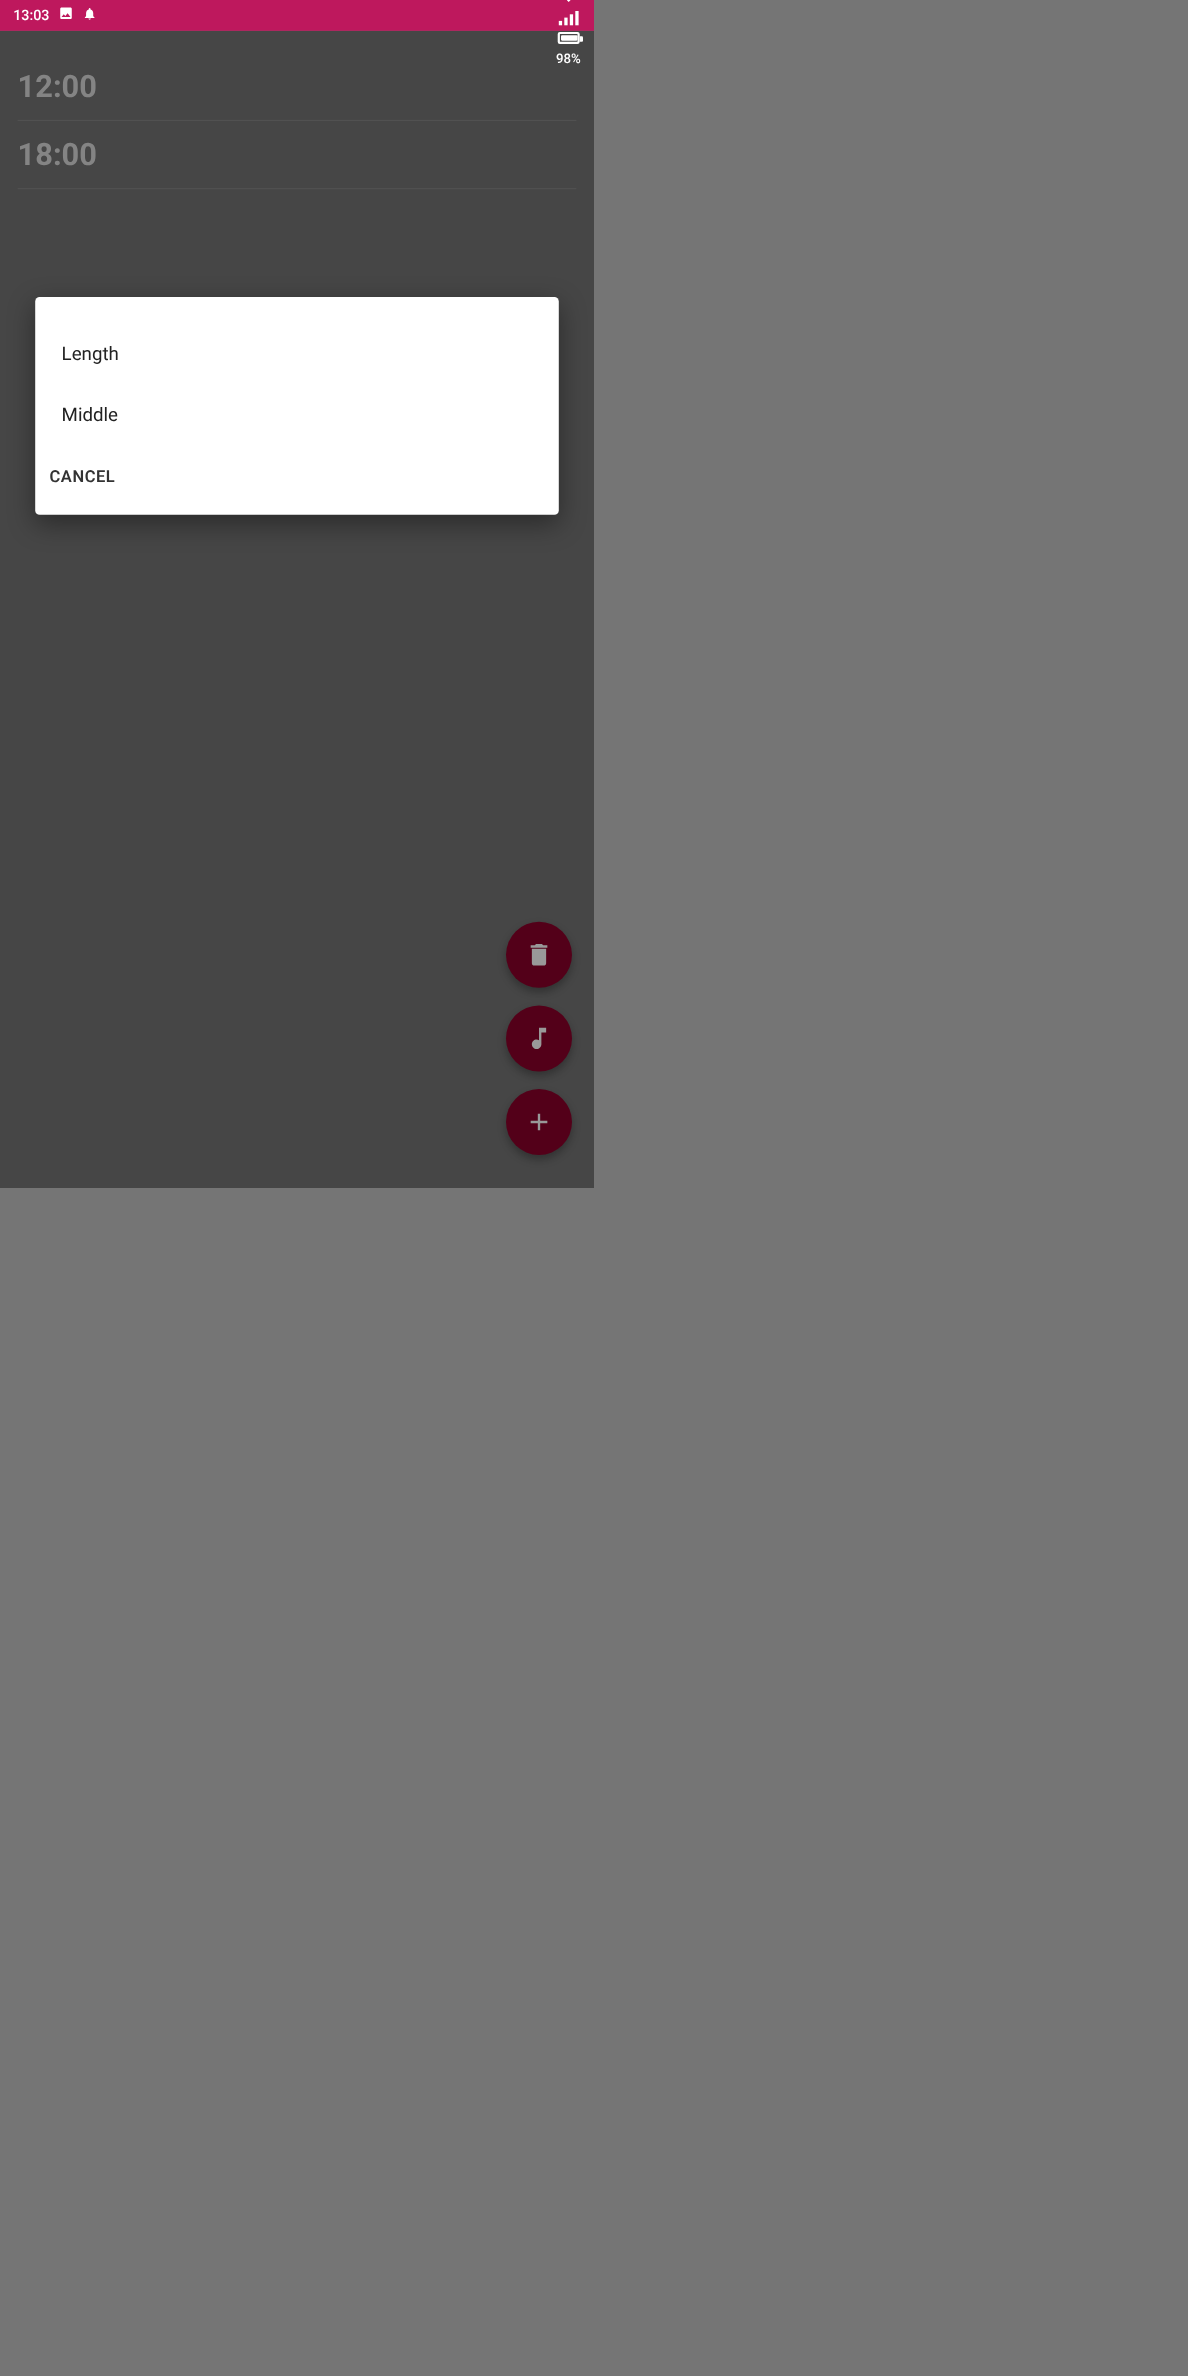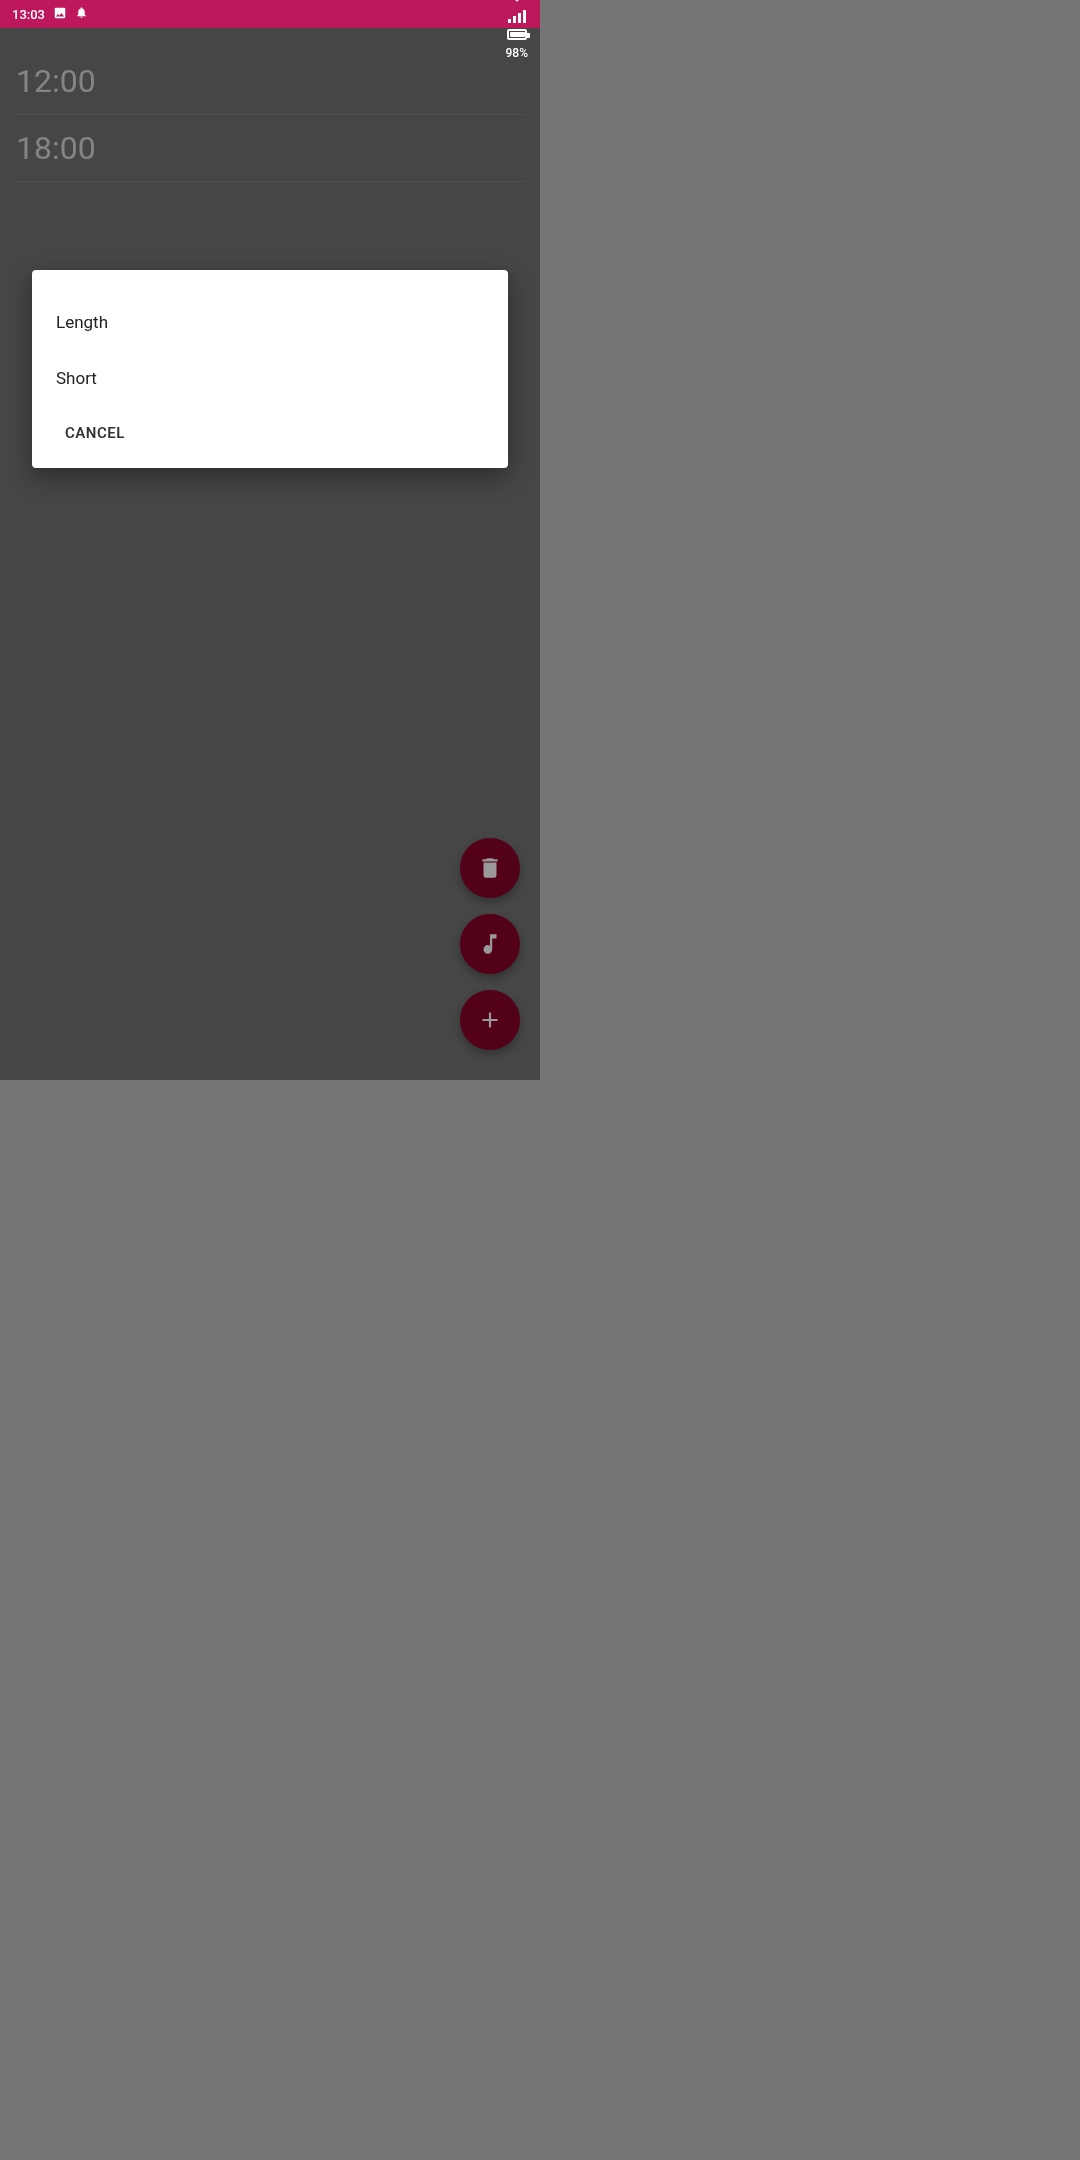--- a/index.html
+++ b/index.html
@@ -67,22 +67,22 @@
       padding: 20px 16px;
     }
 
     .time-item {
       padding: 14px 0;
       border-bottom: 1px solid #888;
     }
 
     .time-text {
       color: #ddd;
-      font-size: 32px;
-      font-weight: 400;
+      font-size: 28px;
+      font-weight: 700;
     }
 
     
     .overlay {
       position: absolute;
       top: 28px;
       left: 0;
       width: 100%;
       height: calc(100% - 28px);
       background: rgba(0,0,0,0.4);
@@ -111,21 +111,21 @@
 
     .dialog-option {
       padding: 18px 24px;
       font-size: 17px;
       color: #222;
       cursor: pointer;
       display: block;
     }
 
     .dialog-cancel {
-      padding: 18px 33px;
+      padding: 18px 13px;
       font-size: 15px;
       font-weight: 600;
       color: #333;
       cursor: pointer;
       display: block;
       letter-spacing: 0.5px;
     }
 
     
     .fab-container {
@@ -266,21 +266,21 @@
   <div class="time-item">
     <span class="time-text">18:00</span>
   </div>
 </div>
 
 <div class="overlay"></div>
 
 <div class="dialog">
 
   <span class="dialog-option">Length</span>
-  <span class="dialog-option">Short</span>
+  <span class="dialog-option">Middle</span>
   <span class="dialog-cancel">CANCEL</span>
 </div>
 
 <div class="fab-container">
   <div class="fab">
     <svg viewBox="0 0 24 24">
       <path d="M6 19c0 1.1.9 2 2 2h8c1.1 0 2-.9 2-2V7H6v12zM19 4h-3.5l-1-1h-5l-1 1H5v2h14V4z"></path>
     </svg>
   </div>
   <div class="fab">

